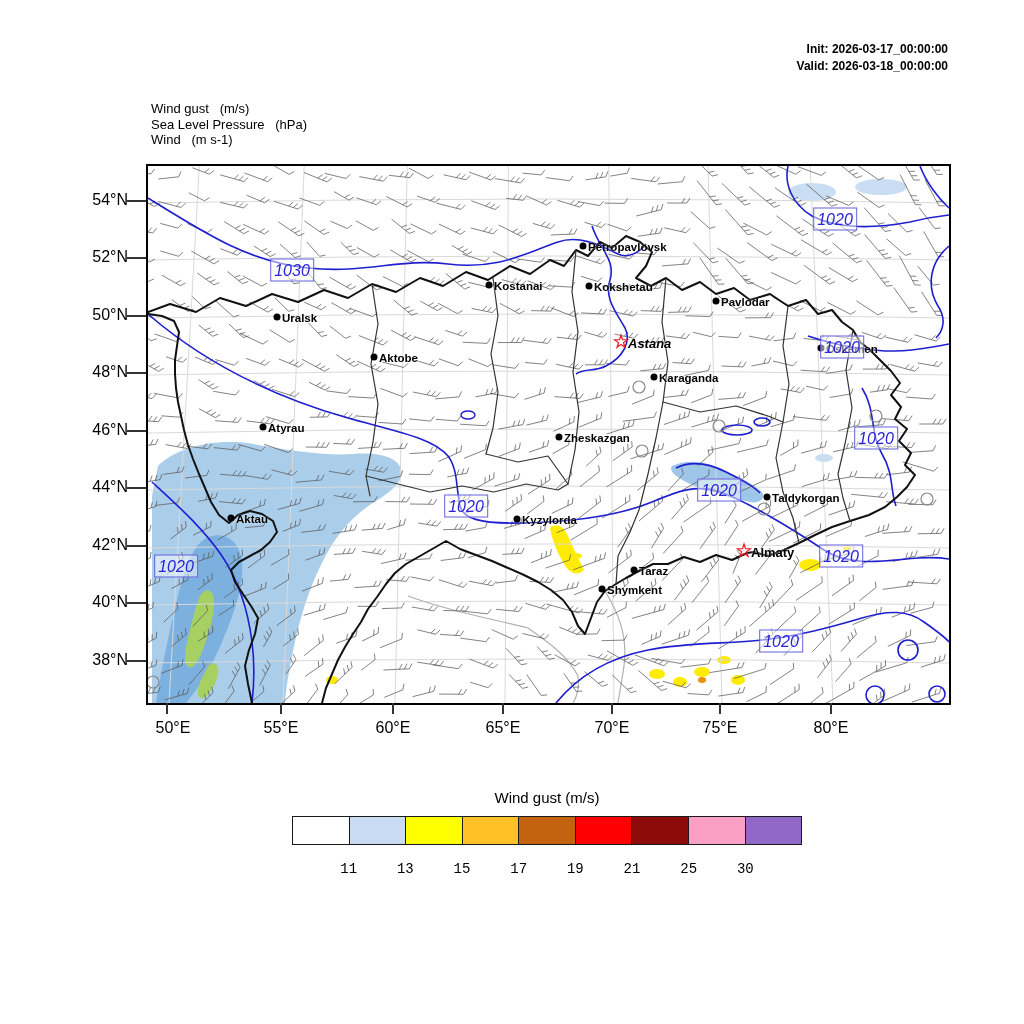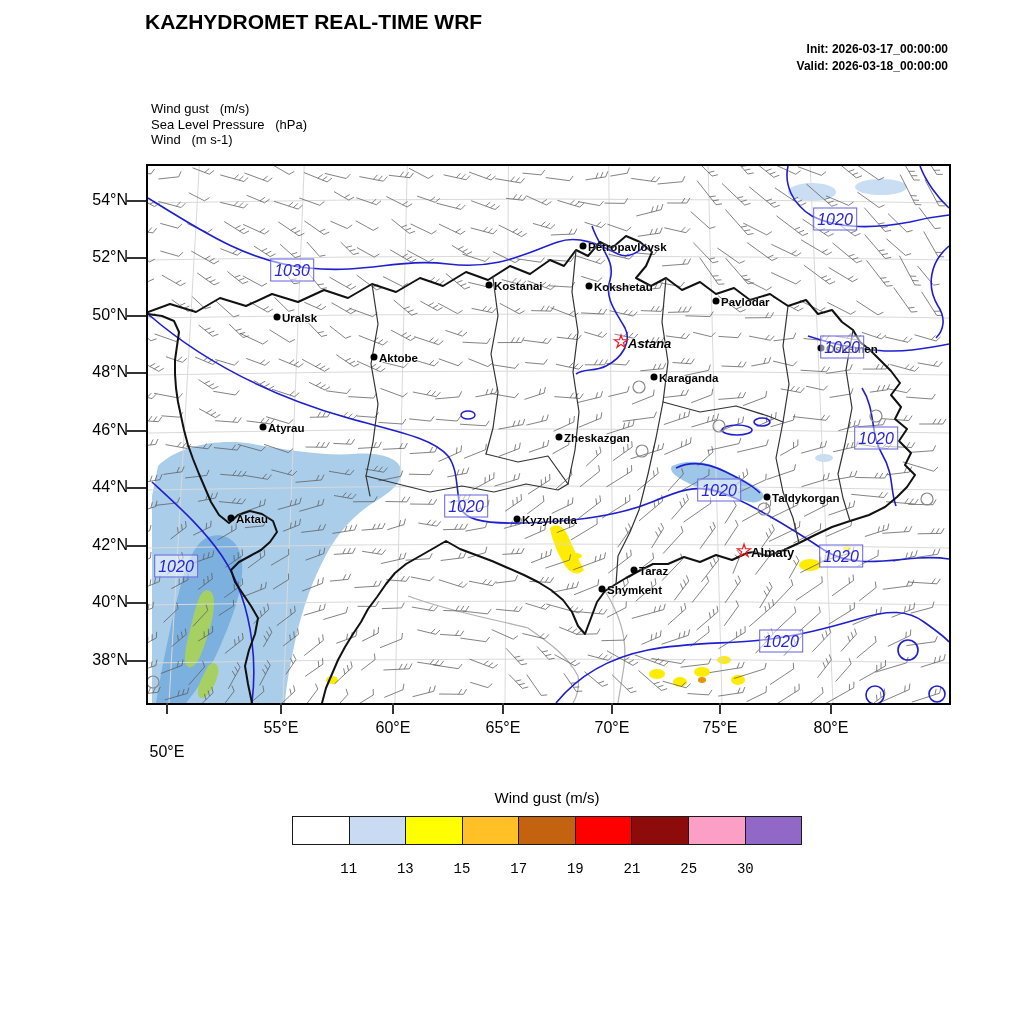--- a/index.html
+++ b/index.html
@@ -32,21 +32,20 @@
   .colorbar{position:absolute;left:292px;top:816px;width:510px;height:29px;display:flex;}
   .cb-cell{flex:1;border:1px solid #1a1a1a;margin-left:-1px;}
   .cb-cell:first-child{margin-left:0;}
   .cb-tick{position:absolute;top:861px;width:40px;text-align:center;font-size:14px;font-family:Liberation Mono, monospace;}
 </style>
 </head>
 <body>
 
 <div class="page">
 
-  <div class="hdr-title pre">KAZHYDROMET REAL-TIME WRF</div>
   <div class="hdr-init pre">Init: 2026-03-17_00:00:00</div>
   <div class="hdr-valid pre">Valid: 2026-03-18_00:00:00</div>
 
   <div class="map-legend">
     <div class="pre">Wind gust   (m/s)</div>
     <div class="pre">Sea Level Pressure   (hPa)</div>
     <div class="pre">Wind   (m s-1)</div>
   </div>
 
   <div class="map-frame">
@@ -139,21 +138,21 @@
       <div class="lat-tick" style="left: 127px; top: 430px;"></div>
       <div class="lat-label" style="left: 58px; top: 478px;">44°N</div>
       <div class="lat-tick" style="left: 127px; top: 487px;"></div>
       <div class="lat-label" style="left: 58px; top: 536px;">42°N</div>
       <div class="lat-tick" style="left: 127px; top: 545px;"></div>
       <div class="lat-label" style="left: 58px; top: 593px;">40°N</div>
       <div class="lat-tick" style="left: 127px; top: 602px;"></div>
       <div class="lat-label" style="left: 58px; top: 651px;">38°N</div>
       <div class="lat-tick" style="left: 127px; top: 660px;"></div>
       <div class="lon-tick" style="left: 166px;"></div>
-      <div class="lon-label" style="left: 132px; margin-top: 24px;">50°E</div>
+      <div class="lon-label" style="left: 138px;">50°E</div>
       <div class="lon-tick" style="left: 280px;"></div>
       <div class="lon-label" style="left: 246px;">55°E</div>
       <div class="lon-tick" style="left: 392px;"></div>
       <div class="lon-label" style="left: 358px;">60°E</div>
       <div class="lon-tick" style="left: 502px;"></div>
       <div class="lon-label" style="left: 468px;">65°E</div>
       <div class="lon-tick" style="left: 611px;"></div>
       <div class="lon-label" style="left: 577px;">70°E</div>
       <div class="lon-tick" style="left: 719px;"></div>
       <div class="lon-label" style="left: 685px;">75°E</div>

